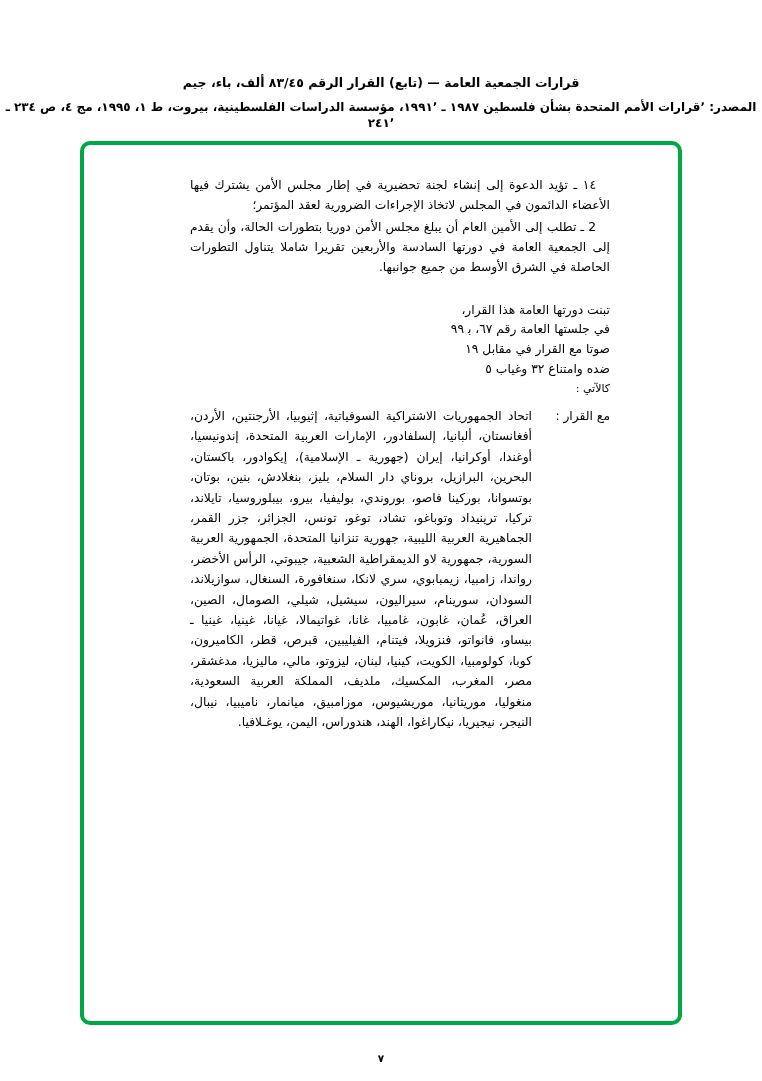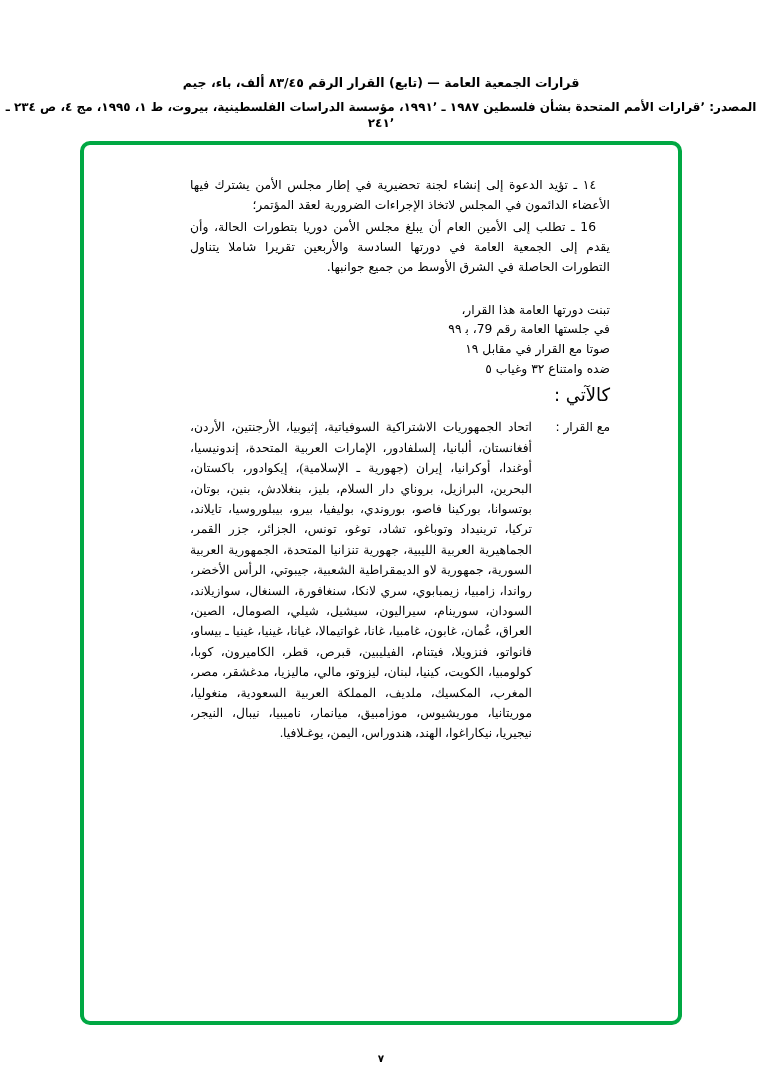--- a/index.html
+++ b/index.html
@@ -73,21 +73,21 @@
   .voteblock {
     margin-top: 10px;
   }
   .voteline {
     font-size: 12.3px;
     line-height: 1.62;
     text-align: right;
     white-space: nowrap;
   }
   .asfollows {
-    font-size: 18px;
+    font-size: 11px;
     line-height: 1.62;
     text-align: right;
     margin-top: 0;
   }
   .list-row {
     display: flex;
     align-items: flex-start;
     margin-top: 8px;
   }
   .list-label {
@@ -96,21 +96,20 @@
     font-size: 12.3px;
     line-height: 1.66;
     white-space: nowrap;
   }
   .list-body {
     flex: 1 1 auto;
     font-size: 12.3px;
     line-height: 1.66;
     text-align: justify;
     text-justify: inter-word;
-    font-family: Liberation Serif, serif;
   }
   .pagenum {
     position: absolute;
     top: 1052px;
     left: 0;
     right: 0;
     text-align: center;
     font-size: 10.5px;
     font-weight: bold;
   }
@@ -123,27 +122,27 @@
   <div class="header">
     <div class="header-title">قرارات الجمعية العامة — (تابع) القرار الرقم ٨٣/٤٥ ألف، باء، جيم</div>
     <div class="header-source">المصدر: ٬قرارات الأمم المتحدة بشأن فلسطين ١٩٨٧ ـ ١٩٩١٬، مؤسسة الدراسات الفلسطينية، بيروت، ط ١، ١٩٩٥، مج ٤، ص ٢٣٤ ـ ٢٤١٬</div>
   </div>
 
   <div class="frame"></div>
 
   <div class="content">
 
     <p class="para">١٤ ـ تؤيد الدعوة إلى إنشاء لجنة تحضيرية في إطار مجلس الأمن يشترك فيها الأعضاء الدائمون في المجلس لاتخاذ الإجراءات الضرورية لعقد المؤتمر؛</p>
-    <p class="para">16 ـ تطلب إلى الأمين العام أن يبلغ مجلس الأمن دوريا بتطورات الحالة، وأن يقدم إلى الجمعية العامة في دورتها السادسة والأربعين تقريرا شاملا يتناول التطورات الحاصلة في الشرق الأوسط من جميع جوانبها.</p>
+    <p class="para">2 ـ تطلب إلى الأمين العام أن يبلغ مجلس الأمن دوريا بتطورات الحالة، وأن يقدم إلى الجمعية العامة في دورتها السادسة والأربعين تقريرا شاملا يتناول التطورات الحاصلة في الشرق الأوسط من جميع جوانبها.</p>
 
     <div class="block-gap"></div>
 
     <div class="voteblock">
       <div class="voteline">تبنت دورتها العامة هذا القرار،</div>
-      <div class="voteline">في جلستها العامة رقم 79، ﺑ ٩٩</div>
+      <div class="voteline">في جلستها العامة رقم ٦٧، ﺑ ٩٩</div>
       <div class="voteline">صوتا مع القرار في مقابل ١٩</div>
       <div class="voteline">ضده وامتناع ٣٢ وغياب ٥</div>
       <div class="asfollows">كالآتي :</div>
     </div>
 
     <div class="list-row">
       <div class="list-label">مع القرار  :</div>
       <div class="list-body">اتحاد الجمهوريات الاشتراكية السوفياتية، إثيوبيا، الأرجنتين، الأردن، أفغانستان، ألبانيا، إلسلفادور، الإمارات العربية المتحدة، إندونيسيا، أوغندا، أوكرانيا، إيران (جهورية ـ الإسلامية)، إيكوادور، باكستان، البحرين، البرازيل، بروناي دار السلام، بليز، بنغلادش، بنين، بوتان، بوتسوانا، بوركينا فاصو، بوروندي، بوليفيا، بيرو، بيبلوروسيا، تايلاند، تركيا، ترينيداد وتوباغو، تشاد، توغو، تونس، الجزائر، جزر القمر، الجماهيرية العربية الليبية، جهورية تنزانيا المتحدة، الجمهورية العربية السورية، جمهورية لاو الديمقراطية الشعبية، جيبوتي، الرأس الأخضر، رواندا، زامبيا، زيمبابوي، سري لانكا، سنغافورة، السنغال، سوازيلاند، السودان، سورينام، سيراليون، سيشيل، شيلي، الصومال، الصين، العراق، عُمان، غابون، غامبيا، غانا، غواتيمالا، غيانا، غينيا، غينيا ـ بيساو، فانواتو، فنزويلا، فيتنام، الفيليبين، قبرص، قطر، الكاميرون، كوبا، كولومبيا، الكويت، كينيا، لبنان، ليزوتو، مالي، ماليزيا، مدغشقر، مصر، المغرب، المكسيك، ملديف، المملكة العربية السعودية، منغوليا، موريتانيا، موريشيوس، موزامبيق، ميانمار، ناميبيا، نيبال، النيجر، نيجيريا، نيكاراغوا، الهند، هندوراس، اليمن، يوغـلافيا.</div>
     </div>
 

